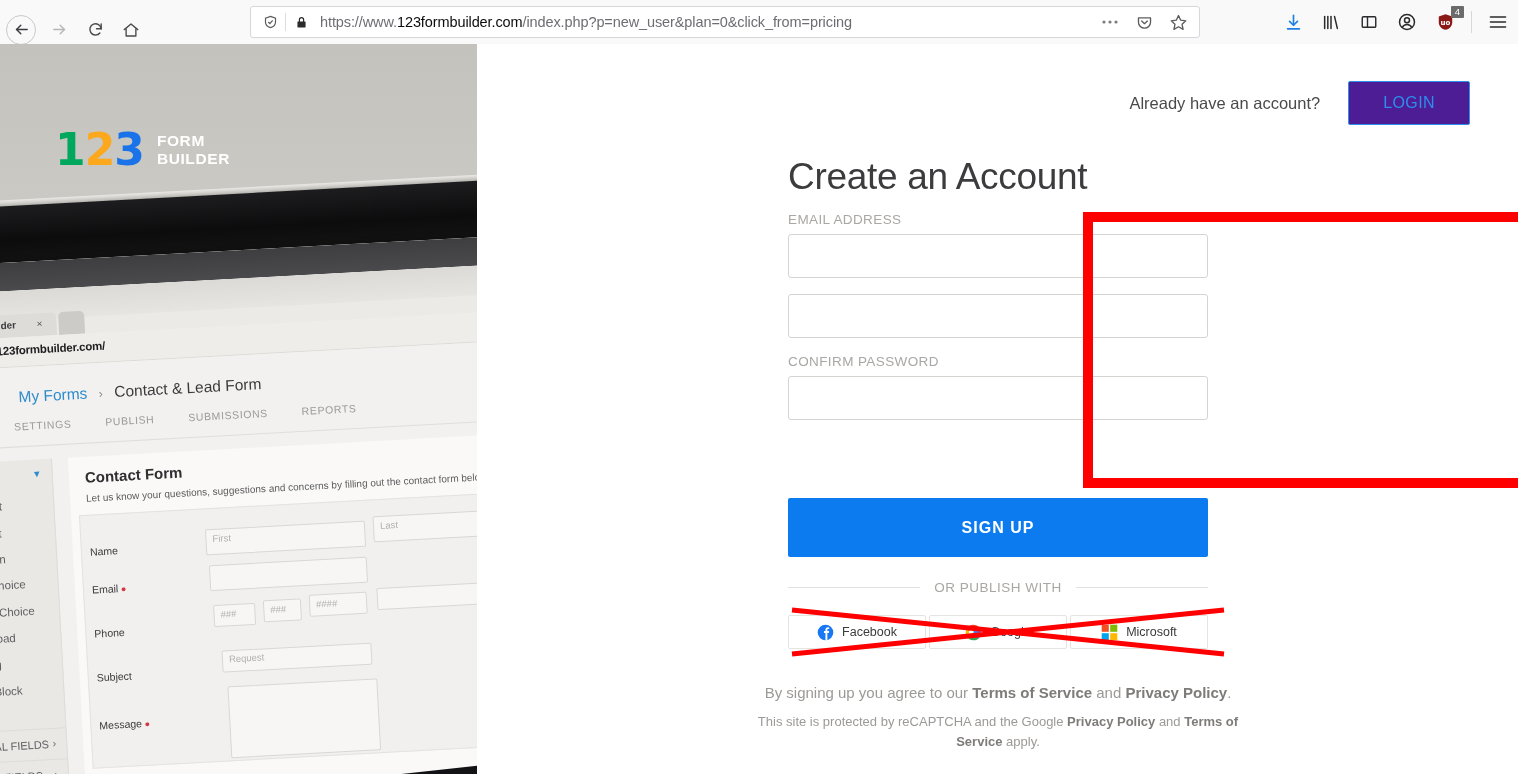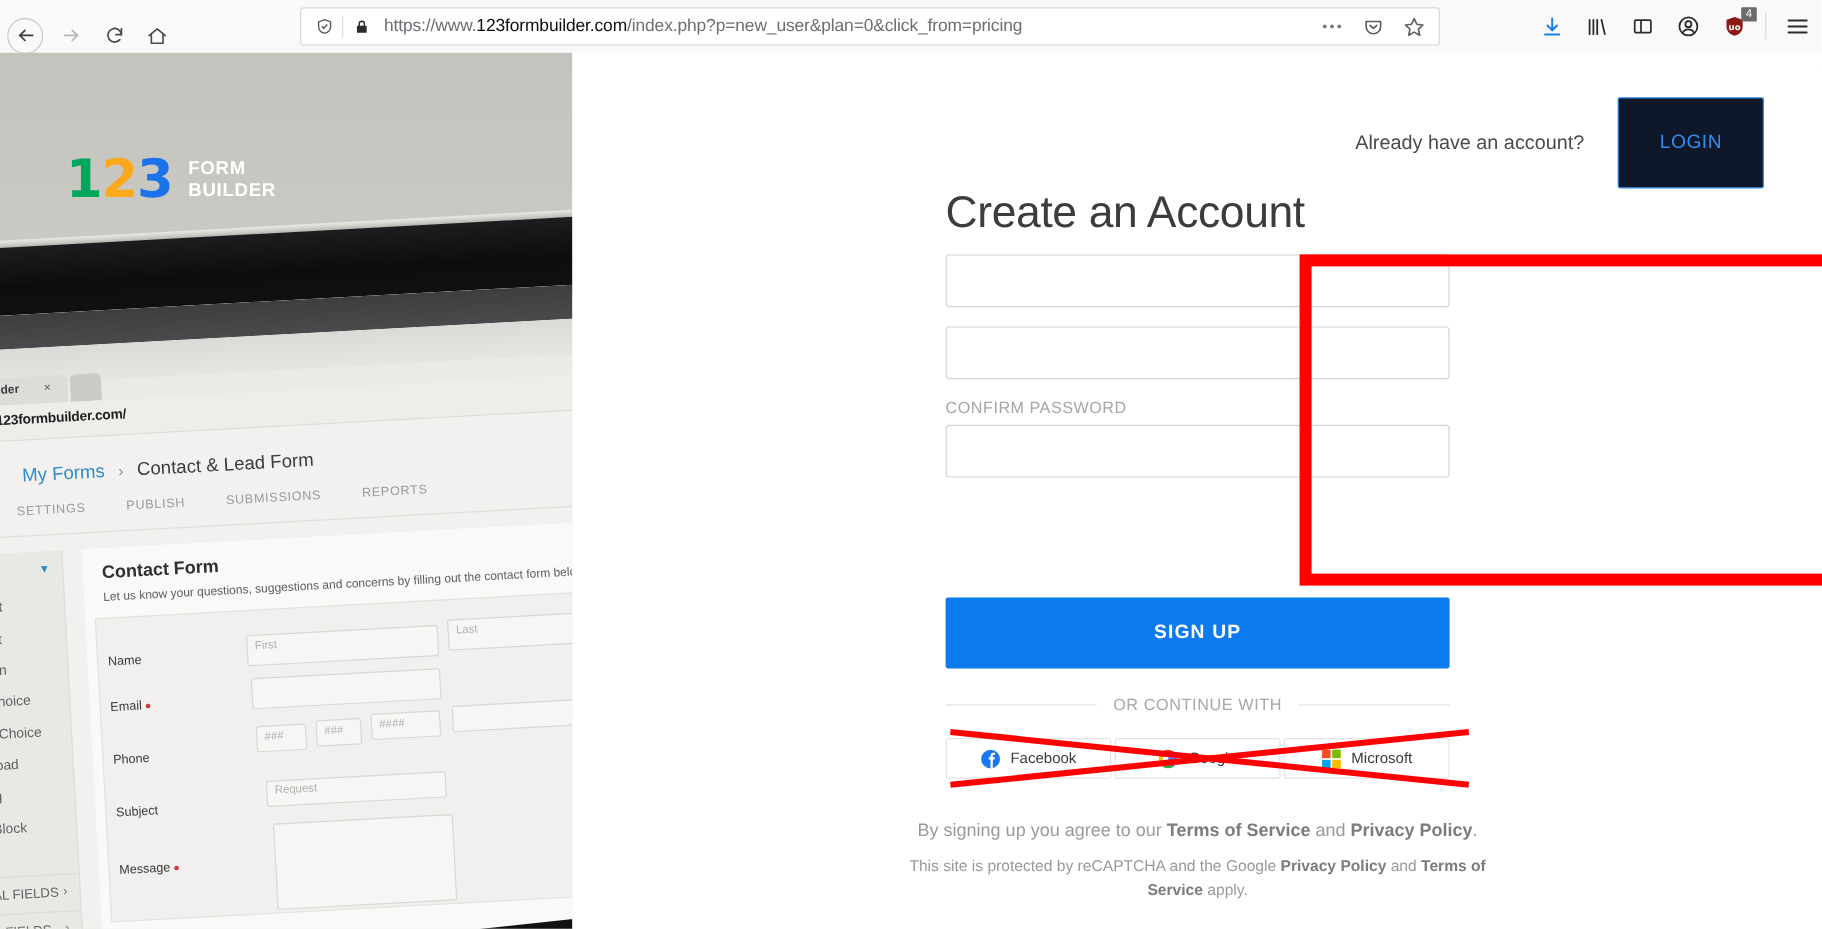--- a/index.html
+++ b/index.html
@@ -203,22 +203,22 @@
   
   #main { position: absolute; left: 477px; top: 0; width: 1041px; height: 730px; background: #fff; }
 
   #acct-row {
     position: absolute; right: 48px; top: 37px;
     display: flex; align-items: center; gap: 28px;
   }
   #acct-text { font-size: 16.5px; color: #4a4a4c; margin-left: 40px; }
   #login-btn {
     border: 1px solid #2f8ded; color: #2f8ded;
-    background: #0f172a; font-size: 16px; letter-spacing: .4px;
-    padding: 28px 34px; border-radius: 2px; cursor: pointer;
+    background: #4c1d95; font-size: 16px; letter-spacing: .4px;
+    padding: 12px 34px; border-radius: 2px; cursor: pointer;
   }
 
   #form-col { position: absolute; left: 311px; top: 0; width: 420px; }
 
   #page-title {
     position: absolute; left: 0; top: 112px; width: 440px;
     font-size: 37px; font-weight: 400; color: #3c3c3e; letter-spacing: -.3px;
     white-space: nowrap;
   }
 
@@ -529,33 +529,34 @@
   <div id="main">
     <div id="acct-row">
       <span id="acct-text">Already have an account?</span>
       <button id="login-btn">LOGIN</button>
     </div>
 
     <div id="form-col">
       <h1 id="page-title">Create an Account</h1>
 
       <div id="fields-wrap">
+        <div class="field-label">EMAIL ADDRESS</div>
         <input class="field-input" type="text" placeholder="" style="">
 
         <input class="field-input" type="password" placeholder="" style="">
 
         <div class="field-label">CONFIRM PASSWORD</div>
         <input class="field-input" type="password" placeholder="" style="">
       </div>
 
       <button id="signup-btn">SIGN UP</button>
 
       <div id="divider">
         <span class="line"></span>
-        <span class="dtext">OR CONTINUE WITH</span>
+        <span class="dtext">OR PUBLISH WITH</span>
         <span class="line"></span>
       </div>
 
       <div id="social-row">
         <button class="social-btn">
           <span class="sicon">
             <svg viewBox="0 0 24 24" width="17" height="17">
                 <circle cx="12" cy="12" r="11" fill="#1877f2"></circle>
                 <path d="M14.6 12.6h2.1l.33-2.6H14.6V8.35c0-.75.21-1.26 1.28-1.26h1.37V4.77a18.6 18.6 0 0 0-2-.1c-1.98 0-3.33 1.21-3.33 3.43V10H9.8v2.6h2.12V23h2.68z" fill="#fff"></path>
               </svg>

